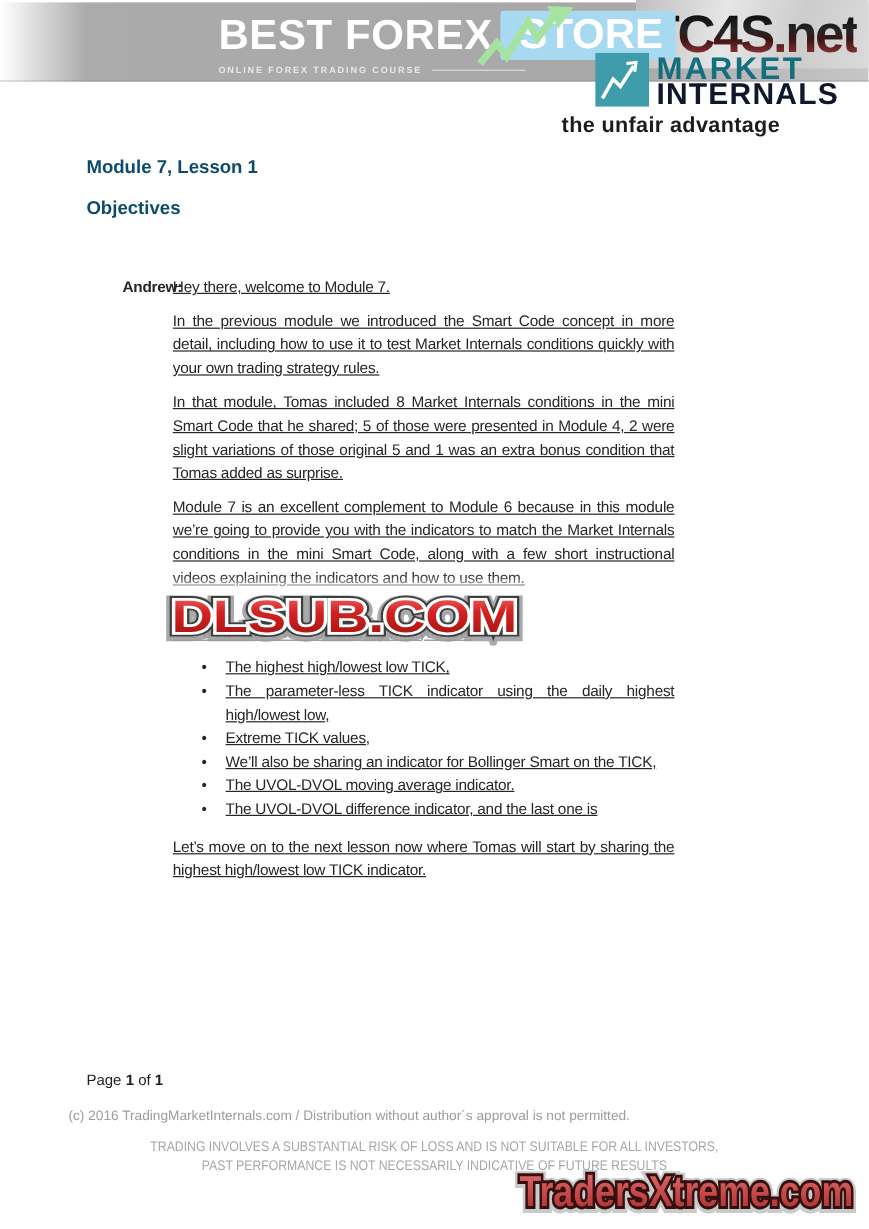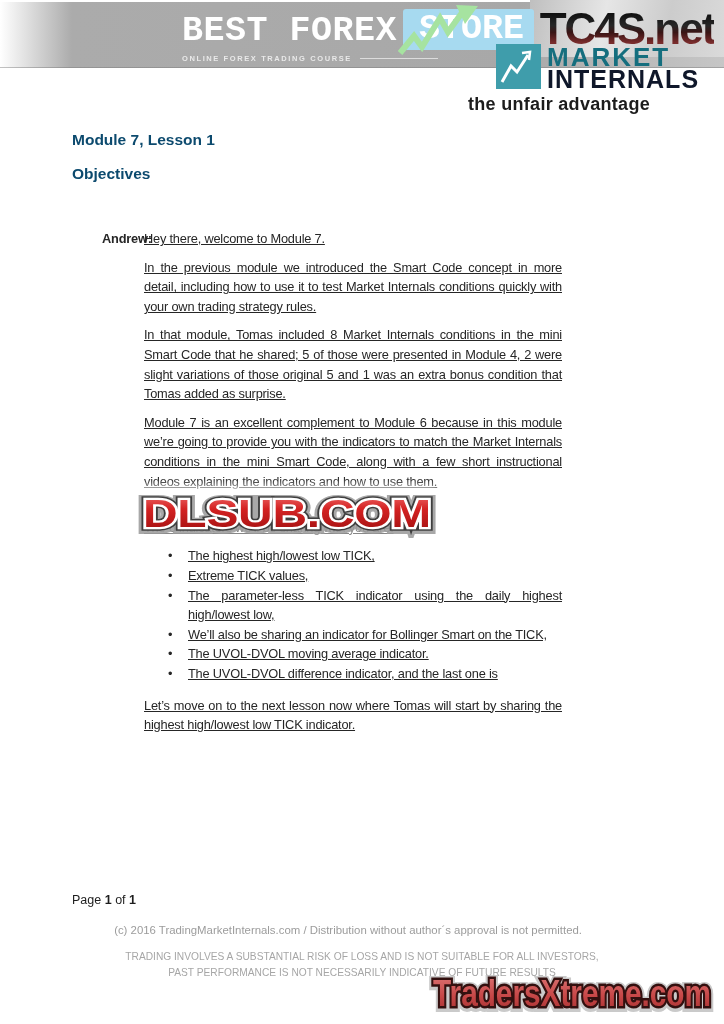--- a/index.html
+++ b/index.html
@@ -10,21 +10,21 @@
     font-family:"Liberation Sans", sans-serif; color:#262626;
   }
 
   
   .banner {
     position:absolute; top:2px; left:0; width:724px; height:66px;
     background:linear-gradient(to right,#ffffff 0px,#ababab 72px,#a8a8a8 520px,#b5b5b5 600px,#c6c6c6 724px);
     border-bottom:1px solid rgba(120,120,120,0.45);
   }
   .bfs-logo { position:absolute; left:182px; top:9px; z-index:3; }
-  .bfs-row { display:flex; align-items:flex-end;font-family:Liberation Mono, monospace; }
+  .bfs-row { display:flex; align-items:center; }
   .bfs-best {
     color:#ffffff; font-weight:bold; font-size:35px; line-height:38px; letter-spacing:0.5px;
   }
   .bfs-store {
     display:inline-block; background:#a7daf0; color:#ffffff; font-weight:bold;
     font-size:35px; line-height:38px; padding:1px 10px 2px 16px; border-radius:3px;
     margin-left:6px;
   }
   .bfs-arrow { position:absolute; left:216px; top:-4px; z-index:4; }
   .bfs-tagline {
@@ -72,21 +72,21 @@
 
   
   .watermark {
     position:absolute; left:-8px; top:-28px; width:302px; height:48px; z-index:5;
     background:rgba(255,255,255,0.45); border-radius:7px;
     box-shadow:0 0 9px 5px rgba(255,255,255,0.75);
   }
 
   
   .page-num { position:absolute; left:72px; top:893px; width:565px; text-align:left; font-size:12.5px; color:#1e1e1e; }
-  .copyright { position:absolute; left:0; top:924px; width:582px; text-align:right; font-size:11.4px; color:#9c9c9c; }
+  .copyright { position:absolute; left:0; top:924px; width:582px; text-align:center; font-size:11.4px; color:#9c9c9c; }
   .disclaimer {
     position:absolute; left:0; top:948px; width:724px; text-align:center;
     font-size:11.6px; line-height:15.5px; color:#a6a6a6;
     transform:scaleX(0.88); transform-origin:50% 50%;
   }
   .site-mark { position:absolute; right:6px; bottom:3px; z-index:5; }
 </style>
 </head>
 <body>
 
@@ -155,22 +155,22 @@
               <text x="151" y="37" textLength="288" lengthAdjust="spacingAndGlyphs" stroke="#3f3f3f" stroke-width="7.5" fill="none">DLSUB.COM</text>
               <text x="151" y="37" textLength="288" lengthAdjust="spacingAndGlyphs" stroke="#ffffff" stroke-width="4.5" fill="none">DLSUB.COM</text>
               <text x="151" y="37" textLength="288" lengthAdjust="spacingAndGlyphs" fill="url(#wmred)">DLSUB.COM</text>
             </g>
           </svg>
         </div>
       </div>
 
       <ul>
         <li>The highest high/lowest low TICK,</li>
+        <li>The parameter-less TICK indicator using the daily highest high/lowest low,</li>
         <li>Extreme TICK values,</li>
-        <li>The parameter-less TICK indicator using the daily highest high/lowest low,</li>
         <li>We’ll also be sharing an indicator for Bollinger Smart on the TICK,</li>
         <li>The UVOL-DVOL moving average indicator.</li>
         <li>The UVOL-DVOL difference indicator, and the last one is</li>
       </ul>
 
       <p class="closing">Let’s move on to the next lesson now where Tomas will start by sharing the highest high/lowest low TICK indicator.</p>
     </div>
   </div>
 
   <div class="page-num">

